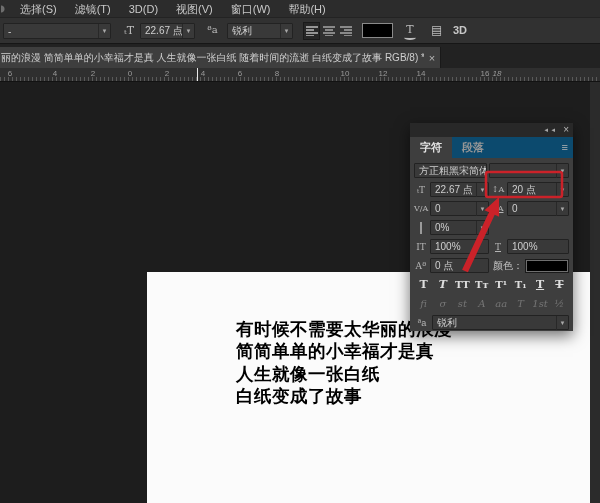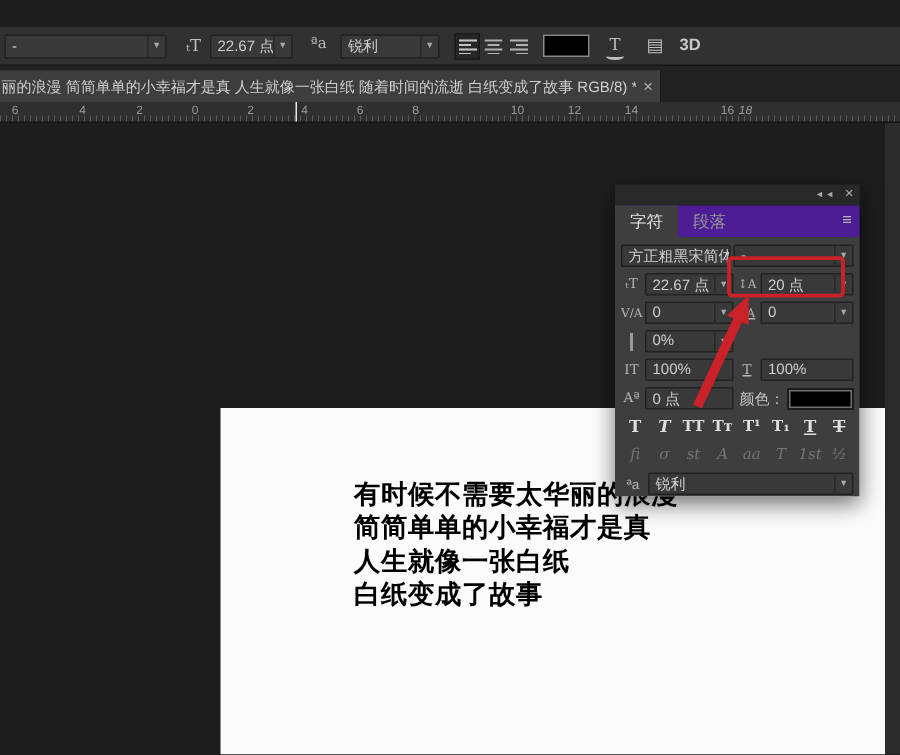--- a/index.html
+++ b/index.html
@@ -52,21 +52,21 @@
   .doc-white { position:absolute; left:147px; top:190px; width:443px; height:231px; background:#fbfbfb; }
   .doc-text { position:absolute; left:89px; top:46px; color:#000; font-weight:bold;
               font-size:17.5px; line-height:22.4px; letter-spacing:.5px; white-space:nowrap; }
 
   
   .char-panel { position:absolute; left:410px; top:123px; width:163px; height:208px; z-index:5;
                 box-shadow:0 5px 14px rgba(0,0,0,.55); font-size:10px; color:#cfcfcf; }
   .cp-titlebar { height:14px; background:#282828; display:flex; justify-content:flex-end; align-items:center; gap:6px; padding:0 4px; }
   .cp-collapse { font-size:6px; color:#a5a5a5; letter-spacing:1px; }
   .cp-close { font-size:10px; color:#b5b5b5; line-height:10px; }
-  .cp-tabrow { height:21px; background:#4c1d95; display:flex; align-items:flex-end; position:relative; }
+  .cp-tabrow { height:21px; background:#0c4a6e; display:flex; align-items:flex-end; position:relative;font-weight:bold; }
   .cp-tab { padding:3px 10px 3px; font-size:11px; }
   .cp-tab.active { background:#3e3e3e; color:#e2e2e2; }
   .cp-tab.inactive { color:#969696; }
   .cp-menu { position:absolute; right:5px; top:4px; color:#b5b5b5; font-size:11px; }
   .cp-body { height:173px; background:#3e3e3e; padding:5px 4px 0; }
   .cp-row { display:flex; align-items:center; height:15px; margin-bottom:4px; gap:2px; }
   .cp-icon { width:14px; text-align:center; color:#b5b5b5; font-size:9px; flex:none;
              font-family:"DejaVu Serif","Liberation Serif",serif; }
   .cp-icon.small { font-size:8px; }
   .cp-icon.u { text-decoration:underline; }
@@ -87,20 +87,24 @@
   .w-lang { width:88px; } .aa-mid { width:16px; text-align:center; color:#b5b5b5; font-size:9px; }
 
   
   .annotation-svg { position:absolute; inset:0; z-index:10; pointer-events:none; }
 </style>
 </head>
 <body>
 
 <div class="app">
 
+  <div class="menubar">
+    <span class="menu-frag"></span>
+    <div id="menu-items"><span class="menu-item">选择(S)</span><span class="menu-item">滤镜(T)</span><span class="menu-item">3D(D)</span><span class="menu-item">视图(V)</span><span class="menu-item">窗口(W)</span><span class="menu-item">帮助(H)</span></div>
+  </div>
 
   <div class="optionsbar">
     <div class="ob-item field" style="left:3px; width:108px;">
       <span class="val">-</span>
       <span class="chev">▼</span>
     </div>
     <span class="ob-item icon-glyph" style="left:124px; top:6px;">ₜT</span>
     <div class="ob-item field" style="left:140px; width:55px;">
       <span class="val">22.67 点</span>
       <span class="chev">▼</span>

